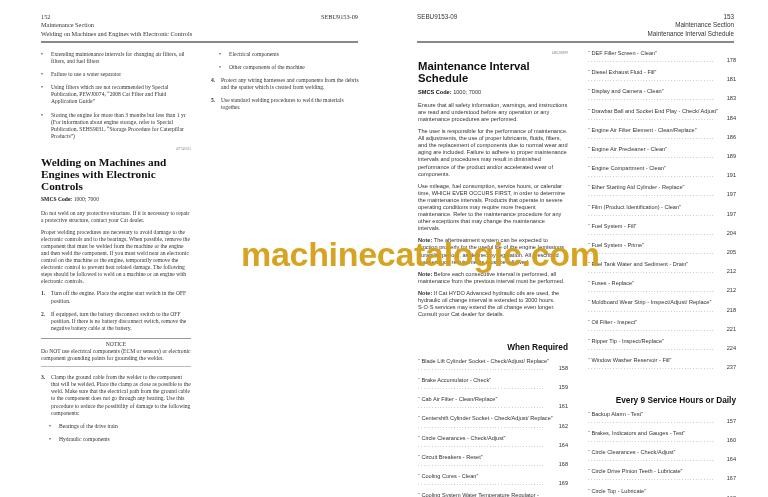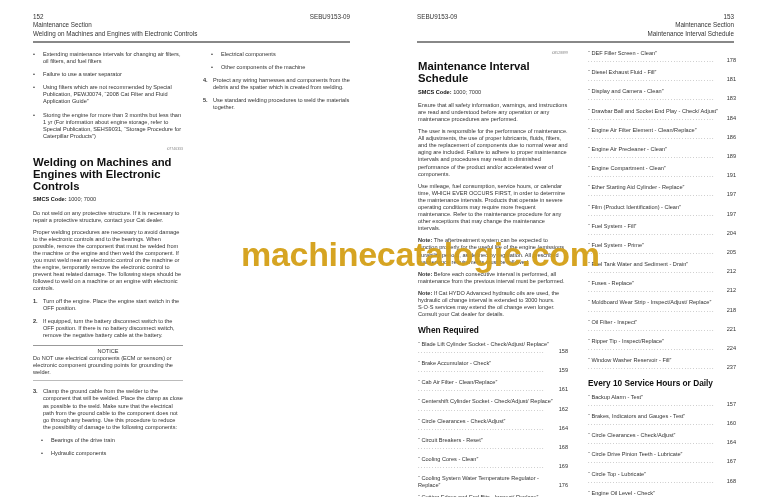--- a/index.html
+++ b/index.html
@@ -1,30 +1,30 @@
 <!DOCTYPE html>
 <html><head>
 <meta charset="utf-8">
 <style>
   html, body { margin:0; padding:0; background:#fff; }
   body { width:768px; height:497px; overflow:hidden; position:relative;
          font-family:"Liberation Sans", sans-serif; color:#222; }
   .page { position:absolute; top:0; height:349px; width:384px; }
-  .page.left { left:0; }
+  .page.left { left:8px;font-family:Liberation Serif, serif; }
   .page.right { left:384px; }
   .hdr { position:absolute; top:13px; font-size:6.3px; line-height:8.3px; color:#333; }
   .hdr-line { position:absolute; top:41px; height:1.5px; background:#888; }
   .col { position:absolute; font-size:5.6px; line-height:7.1px; color:#333; }
   .col p { margin:0 0 5px 0; }
   .bul { position:relative; padding-left:10px; margin:0 0 6px 0; }
   .bul::before { content:"\2022"; position:absolute; left:0; top:0; }
   .num { position:relative; padding-left:10px; margin:0 0 6px 0; }
   .num b { position:absolute; left:0; top:0; }
   .h1 { font-weight:bold; font-size:11.3px; line-height:11.8px; color:#111; margin:2px 0 4px 0; }
-  .h2 { font-weight:bold; font-size:8.3px; line-height:9.6px; color:#111; margin:8px 0 5px 0; }
+  .h2 { font-weight:bold; font-size:8.3px; line-height:9.6px; color:#111; margin:25px 0 5px 0;text-align:right; }
   .smcs { margin:0 0 6px 0; }
   .smcs b { color:#111; }
   .imgid { text-align:right; font-size:3.5px; color:#888; margin:0 0 4px 0; }
   .notice { border-top:1.2px solid #999; border-bottom:1.2px solid #bbb; padding:2px 0 4px 0; margin:3px 0 7px 0; }
   .notice .t { text-align:center; }
   .toc { margin:0 0 5px 0; display:flex; align-items:flex-end; }
   .toc .lbl { flex:1; position:relative; overflow:hidden; white-space:normal; }
   .toc .pg { width:14px; text-align:right; }
   .dots { letter-spacing:1.2px; color:#555; }
   .watermark { position:absolute; left:241px; top:241px; font-size:34px; font-weight:bold;
@@ -200,21 +200,21 @@
         </div>
         <div class="toc">
           <span class="lbl" style="max-height: 14.2px;"><span>“ Ripper Tip - Inspect/Replace”</span><span class="dots"> ..............................................</span></span>
           <span class="pg">224</span>
         </div>
         <div class="toc">
           <span class="lbl" style="max-height: 14.2px;"><span>“ Window Washer Reservoir - Fill”</span><span class="dots"> ..............................................</span></span>
           <span class="pg">237</span>
         </div>
       </div>
-    <div class="h2">Every 10 Service Hours or Daily</div>
+    <div class="h2">Every 9 Service Hours or Daily</div>
     <div id="toc-daily">
         <div class="toc">
           <span class="lbl" style="max-height: 14.2px;"><span>“ Backup Alarm - Test”</span><span class="dots"> ..............................................</span></span>
           <span class="pg">157</span>
         </div>
         <div class="toc">
           <span class="lbl" style="max-height: 14.2px;"><span>“ Brakes, Indicators and Gauges - Test”</span><span class="dots"> ..............................................</span></span>
           <span class="pg">160</span>
         </div>
         <div class="toc">

